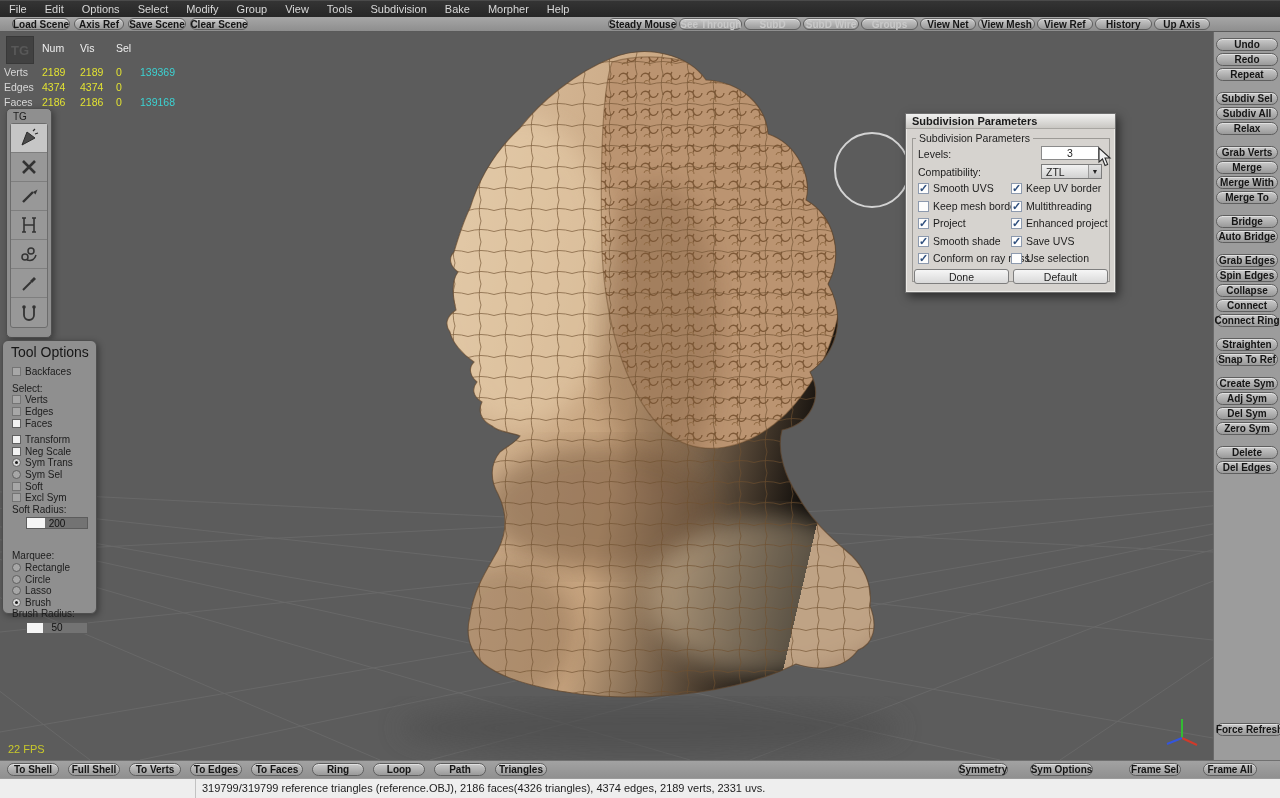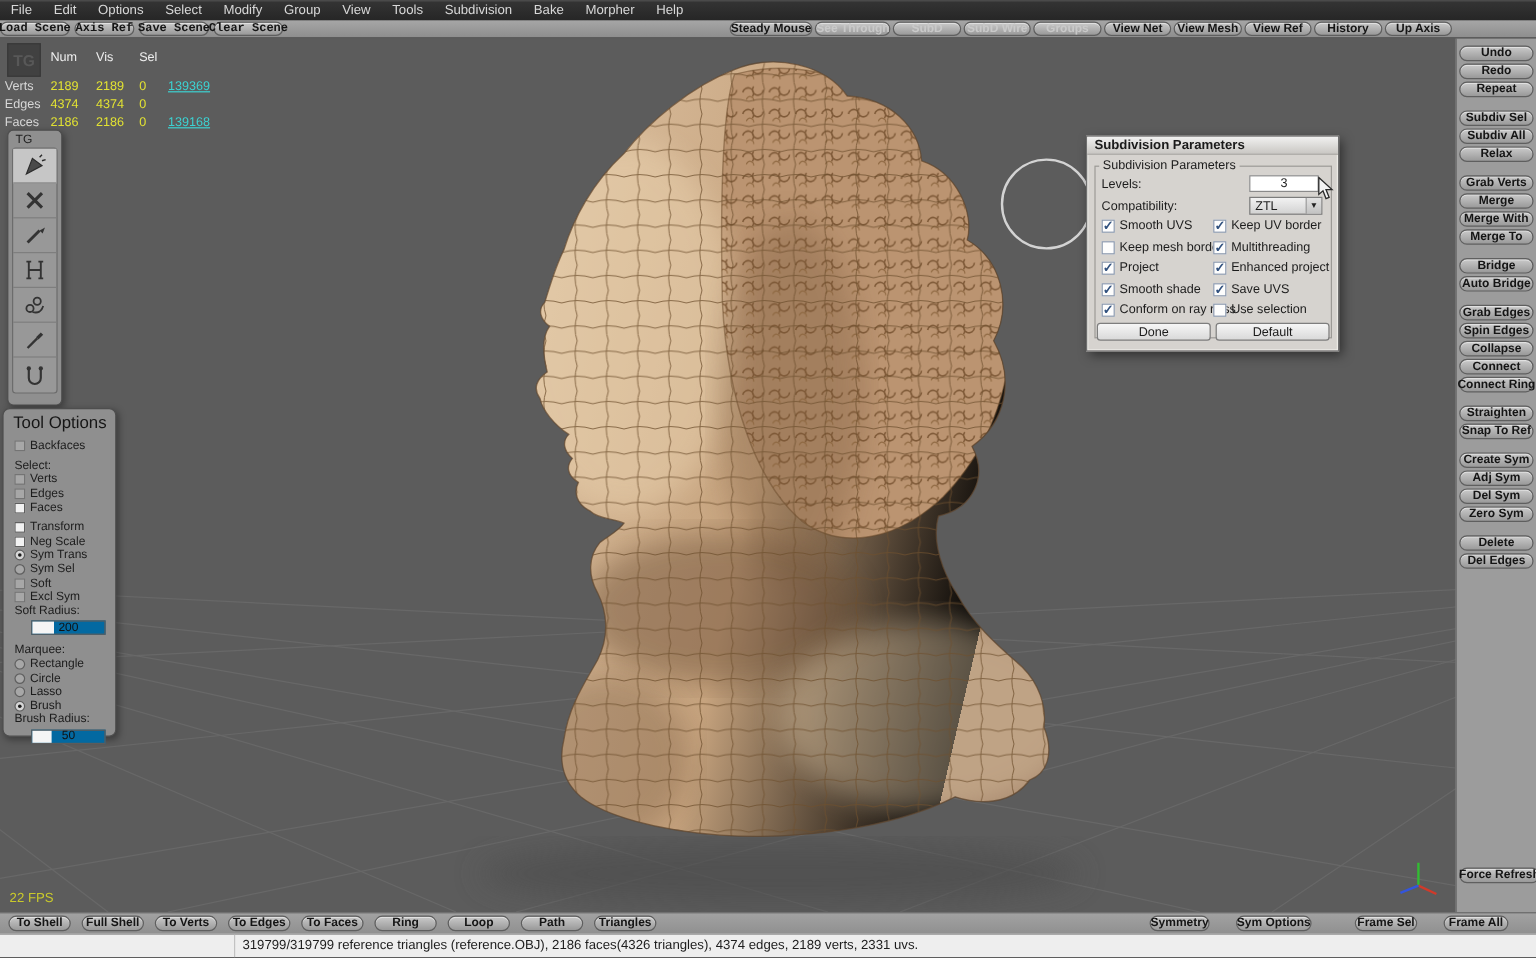--- a/index.html
+++ b/index.html
@@ -9,21 +9,21 @@
 
   
   .menubar { position:absolute; left:0; top:0; width:1280px; height:17px;
     background:linear-gradient(#343434,#262626); border-top:1px solid #4a4a4a;
     display:flex; align-items:center; z-index:30; }
   .menu-item { padding:0 9px; font-size:11px; color:#d8d8d8; line-height:16px; cursor:default; }
 
   
   .toolbar { position:absolute; left:0; top:17px; width:1280px; height:15px;
     background:linear-gradient(#a6a6a6,#8e8e8e); border-bottom:1px solid #5a5a5a; z-index:30; }
-  .tb-left { position:absolute; left:0; top:1px; display:flex; gap:4px;font-family:Liberation Mono, monospace; }
+  .tb-left { position:absolute; left:12px; top:1px; display:flex; gap:4px; }
   .tb-center { position:absolute; left:608px; top:1px; width:602px; display:flex; gap:2px; }
   .btn { display:flex; align-items:center; justify-content:center;
     height:12px; border:1px solid #5f5f5f; border-radius:7px;
     background:linear-gradient(#cacaca,#999999); color:#151515;
     font-size:10px; font-weight:700; box-shadow:inset 0 1px 0 rgba(255,255,255,.45);
     white-space:nowrap; cursor:default; }
   .tb-center .btn { flex:1; }
   .btn.disabled { color:#c9c9c9; }
   .w58{width:58px}.w50{width:50px}
 
@@ -34,21 +34,21 @@
 
   
   .stats { position:absolute; left:4px; top:4px; width:180px; height:76px; z-index:5; font-size:10.5px; }
   .logo { position:absolute; left:2px; top:0; width:28px; height:28px; background:#414141;
     border:1px solid #383838; display:flex; align-items:center; justify-content:center;
     color:#585858; font-weight:800; font-size:13px; }
   .stats span { position:absolute; white-space:nowrap;text-align:center; }
   .st-head { color:#efefef; }
   .st-label { color:#d7d7d7; }
   .yellow { color:#e2e232; }
-  .cyan { color:#3cd2d2;text-decoration:underline; }
+  .cyan { color:#3cd2d2; }
   .c1{left:38px}.c2{left:76px}.c3{left:112px}.c4{left:136px}
   .r0{top:6px}.r1{top:30px}.r2{top:45px}.r3{top:60px}
 
   
   .tg { position:absolute; left:6px; top:76px; width:46px; height:230px; z-index:10;
     background:#8f8f8f; border:1px solid #4e4e4e; border-radius:5px;
     box-shadow:2px 2px 6px rgba(0,0,0,.35); }
   .tg-title { font-size:10px; color:#1d1d1d; padding:2px 0 1px 6px; }
   .tg-tools { margin:0 3px; background:#989898; border:1px solid #6c6c6c; border-radius:3px; }
   .tg-tool { height:29px; display:flex; align-items:center; justify-content:center;
@@ -68,22 +68,22 @@
   .to-sec { height:11.6px; display:flex; align-items:center; }
   .gap6 { height:5px; }
   .cb { width:9px; height:9px; border:1px solid #5f5f5f; flex:none; }
   .cb.gray { background:#a7a7a7; border-color:#747474; }
   .cb.white { background:#f2f2f2; }
   .rb { width:9px; height:9px; border-radius:50%; border:1px solid #5f5f5f;
     background:#a7a7a7; flex:none; position:relative; }
   .rb.sel { background:#d6d6d6; }
   .rb.sel::after { content:""; position:absolute; left:2px; top:2px; width:3px; height:3px;
     border-radius:50%; background:#1a1a1a; }
-  .slider { position:relative; width:62px; height:12px; margin:2px 0 2px 14px;
-    background:#0369a1; border:1px solid #5c5c5c; }
+  .slider { position:relative; width:62px; height:12px; margin:2px 0 16px 14px;
+    background:#737373; border:1px solid #5c5c5c; }
   .slider .fill { position:absolute; left:0; top:0; bottom:0; background:#f5f5f5; }
   .slider .val { position:absolute; inset:0; display:flex; align-items:center;
     justify-content:center; font-size:10px; color:#111; }
 
   
   .dialog { position:absolute; left:905px; top:113px; width:211px; height:180px; z-index:40;
     background:#d6d3cf; border:1px solid #6f6f6f; box-shadow:3px 4px 9px rgba(0,0,0,.5),
     inset 0 0 0 1px #eceae6; font-size:10.5px; color:#1c1c1c; }
   .dlg-title { height:15px; background:linear-gradient(#f1f1f0,#c9c7c3);
     border-bottom:1px solid #a8a6a2; display:flex; align-items:center;

